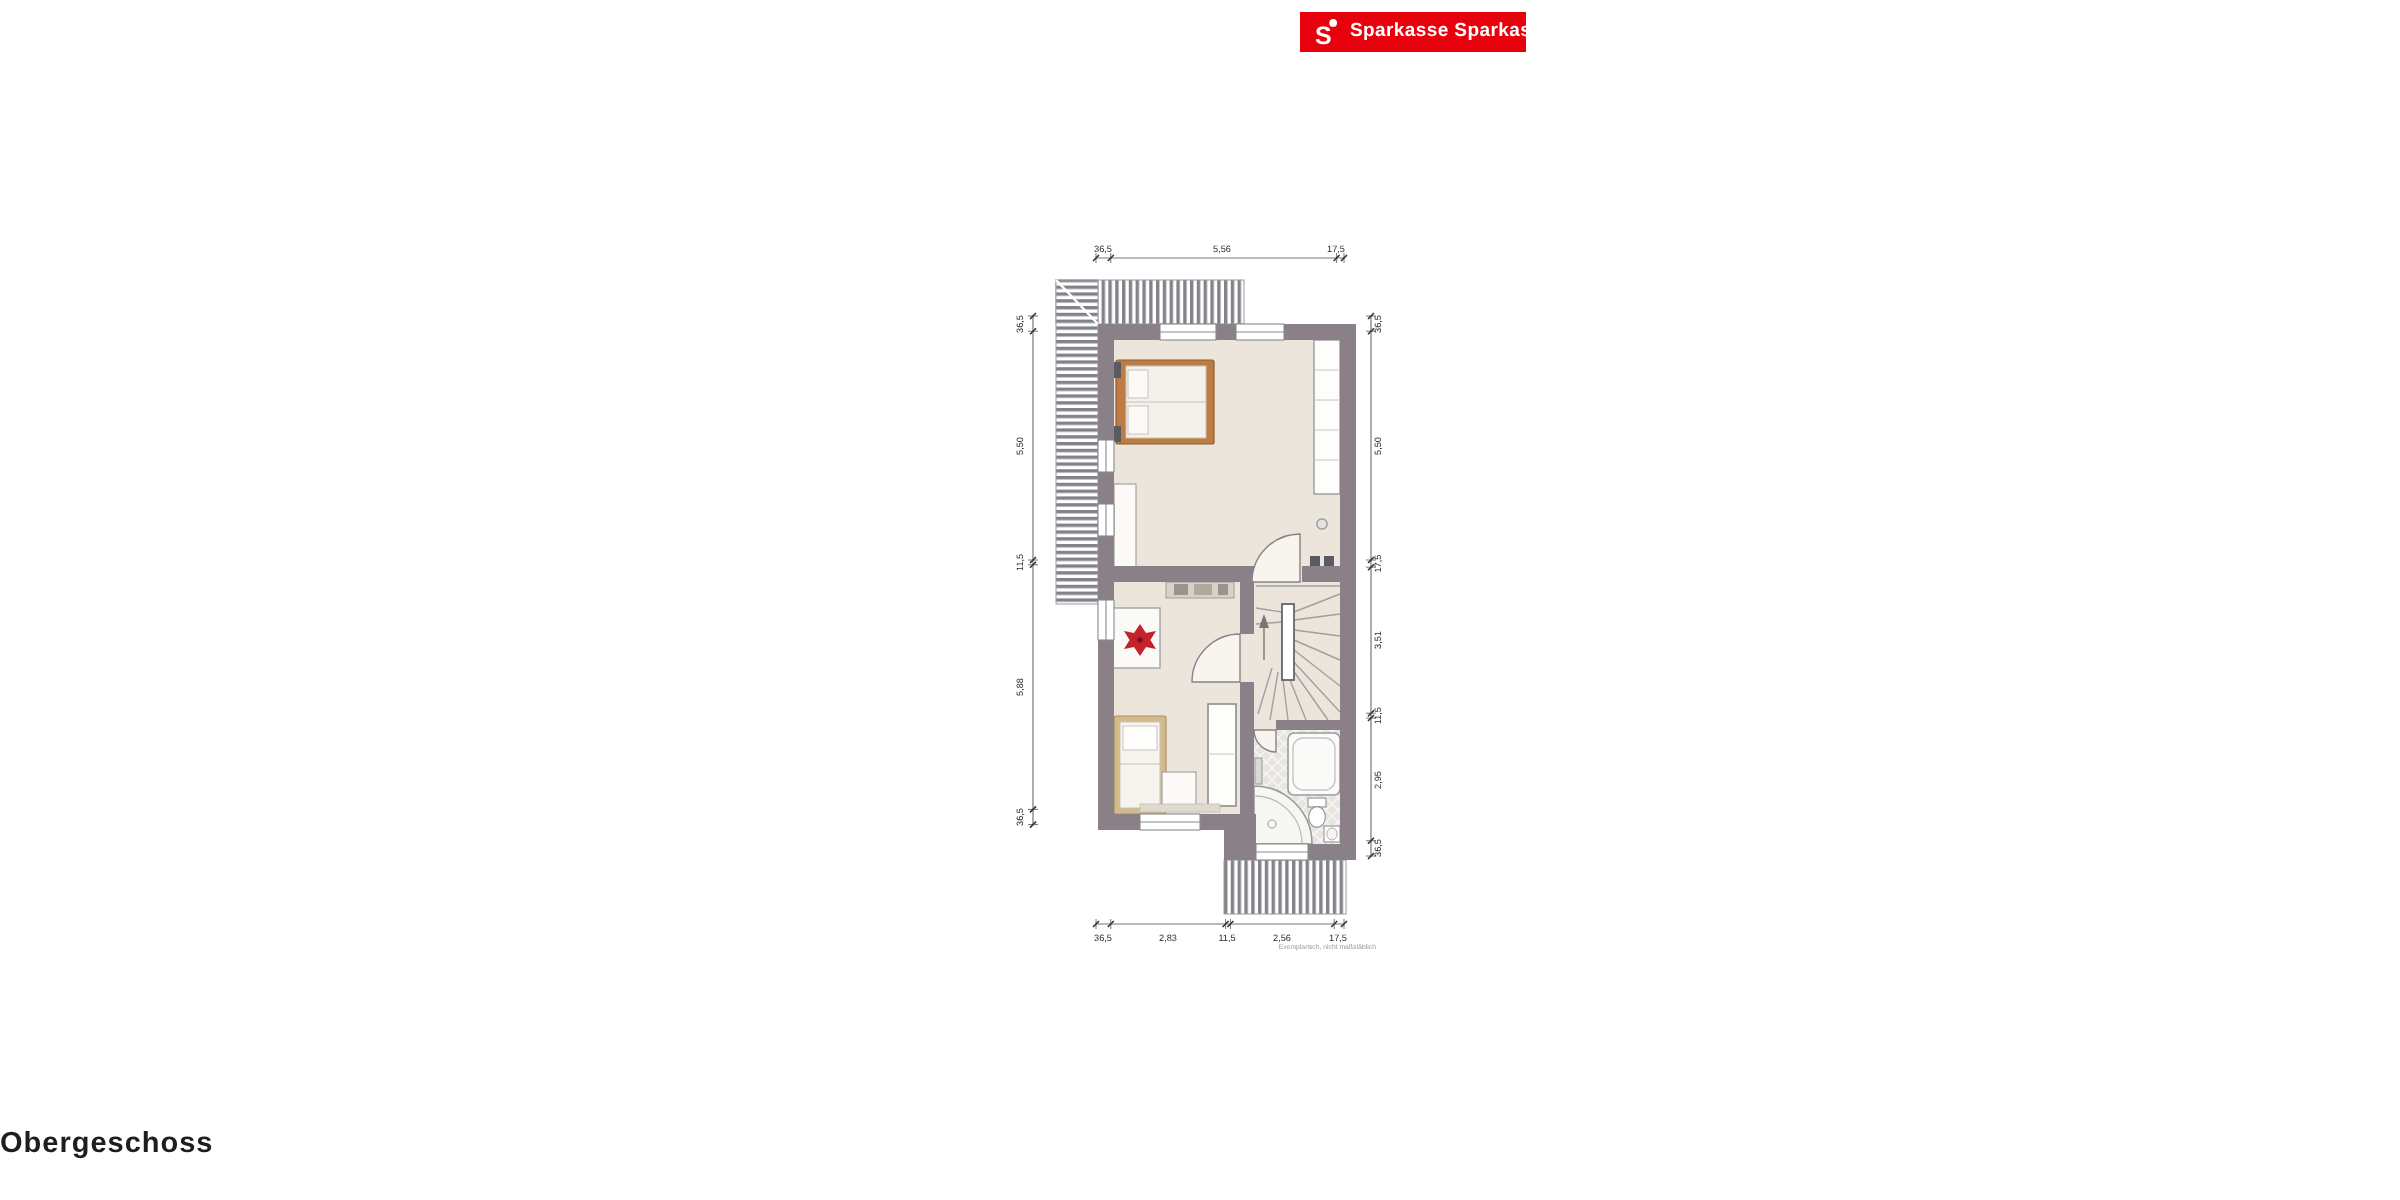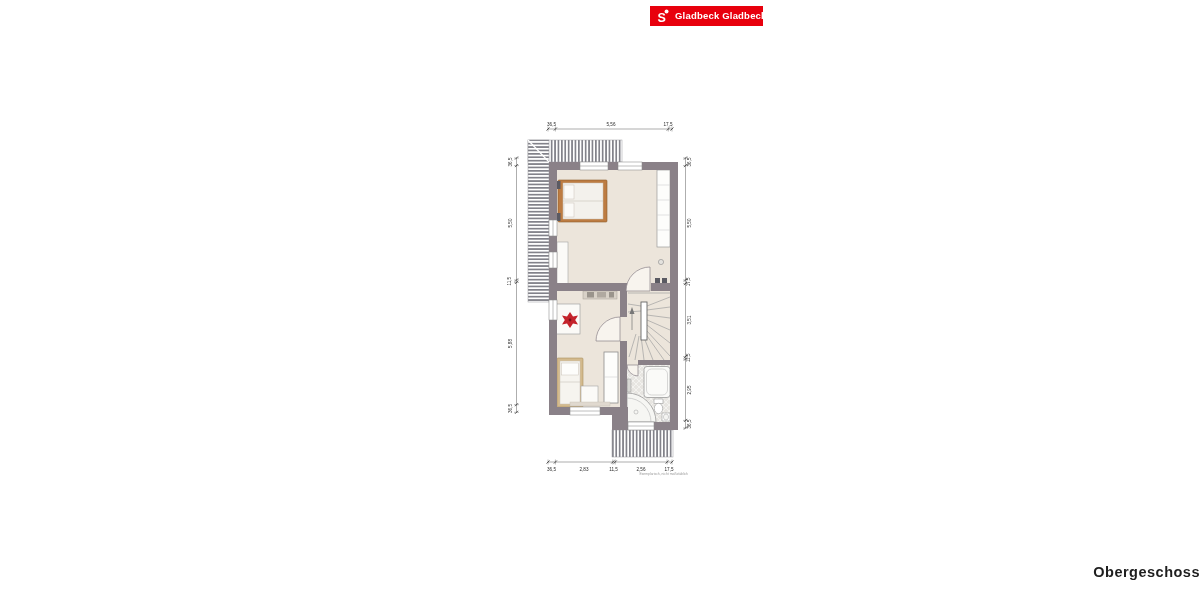--- a/index.html
+++ b/index.html
@@ -4,37 +4,37 @@
 <style>
   html,body{margin:0;padding:0;background:#fff;}
   .canvas{position:relative;width:1200px;height:600px;background:#ffffff;overflow:hidden;
           font-family:"Liberation Sans",sans-serif;}
   .logo-banner{position:absolute;left:650px;top:6px;width:113px;height:20px;
                display:flex;align-items:center;padding-left:7px;box-sizing:border-box;}
   .logo-banner .s-icon{width:13px;height:15px;margin-right:5px;flex:0 0 auto;}
   .logo-banner .bank-name{color:#ffffff;font-size:9.5px;font-weight:600;letter-spacing:.2px;
                           white-space:nowrap;line-height:1;}
   .plan-svg{position:absolute;left:0;top:0;}
-  .plan-title{position:absolute;left:0;right:0;top:564px;text-align:right;
+  .plan-title{position:absolute;left:0;right:0;top:564px;text-align:left;
               font-size:14.5px;font-weight:bold;color:#1e1e1e;letter-spacing:.5px;}
   svg text{font-family:"Liberation Sans",sans-serif;}
   .dimtxt{font-size:4.6px;fill:#2a2a2a;}
   .foot{font-size:3.4px;fill:#9a9a9a;}
 </style>
 </head>
 <body>
 
 <div class="canvas">
 
   <div class="logo-banner" style="background: rgb(232, 0, 13);">
     <svg class="s-icon" viewBox="0 0 14 16">
       <circle cx="10.3" cy="2.6" r="2.1" fill="#ffffff"></circle>
       <text x="0.6" y="14.2" font-size="13.5" font-weight="bold" fill="#ffffff">S</text>
     </svg>
-    <span class="bank-name">Gladbeck Gladbeck</span>
+    <span class="bank-name">Sparkasse Sparkasse</span>
   </div>
 
   <svg class="plan-svg" width="1200" height="600" viewBox="0 0 1200 600">
     <defs>
       <pattern id="hatchV" width="3.4" height="4" patternUnits="userSpaceOnUse">
         <rect width="3.4" height="4" fill="#ffffff"></rect>
         <rect width="1.7" height="4" fill="#82828a"></rect>
       </pattern>
       <pattern id="hatchH" width="4" height="3.4" patternUnits="userSpaceOnUse">
         <rect width="4" height="3.4" fill="#ffffff"></rect>

